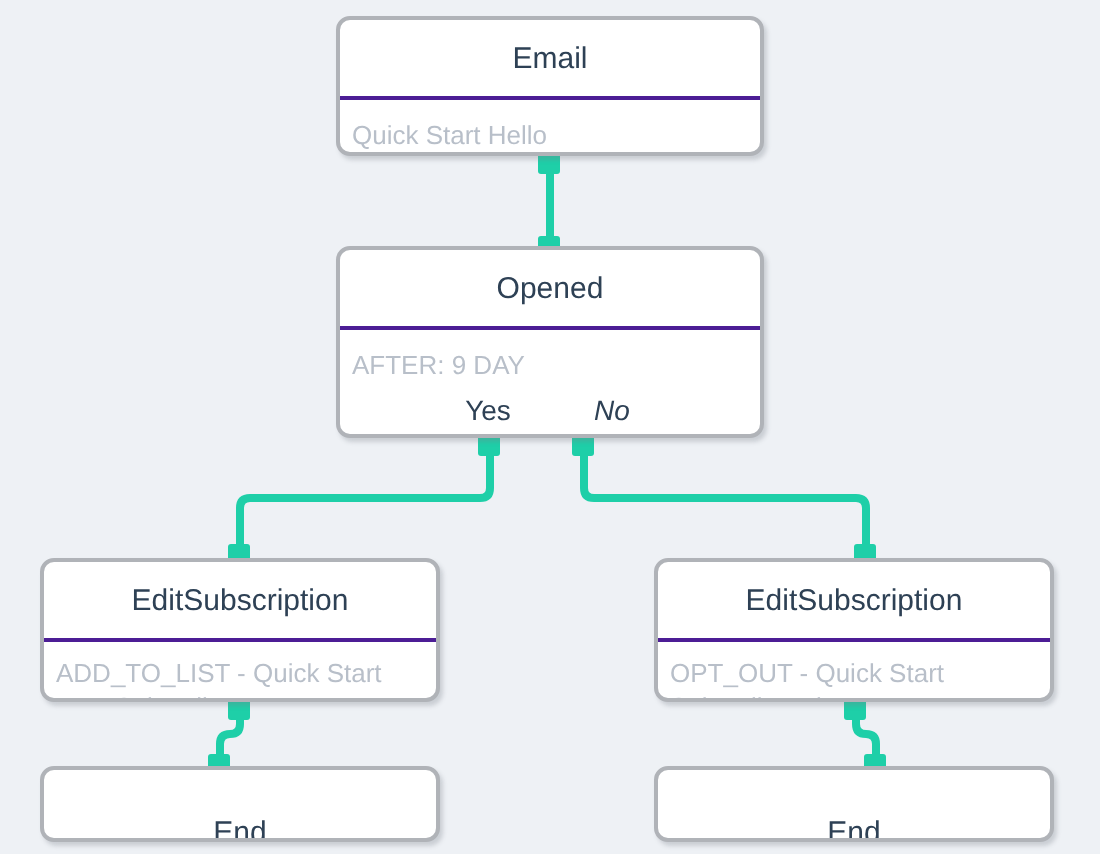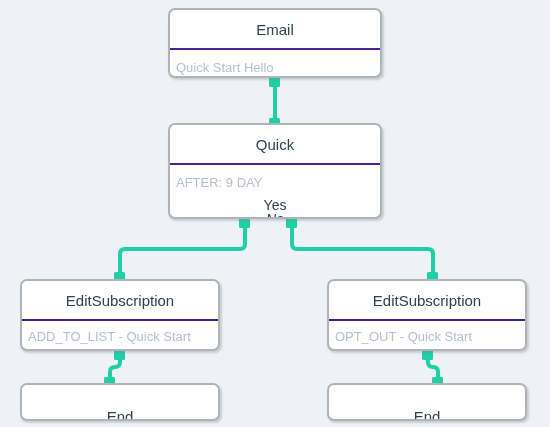--- a/index.html
+++ b/index.html
@@ -55,21 +55,20 @@
     padding-top: 7px;
   }
   .branch-row {
     display: flex;
     justify-content: center;
     align-items: center;
     color: #2e4155;
     font-size: 14px;
     line-height: 1;
     padding-top: 7px;
-    flex-direction: column;
   }
   .branch-label {
     text-align: center;
   }
   .branch-label.yes { width: 62px; }
   .branch-label.no  { width: 62px; font-style: italic; }
 
   
   #node-email        { left: 168px; top: 8px;   width: 214px; height: 70px; }
   #node-opened       { left: 168px; top: 123px; width: 214px; height: 96px; }
@@ -119,21 +118,21 @@
   <div class="port" style="left:422px; top:349px;"></div>
   <div class="port" style="left:104px; top:377px;"></div>
   <div class="port" style="left:432px; top:377px;"></div>
 
   <div class="node" id="node-email">
     <div class="node-title">Email</div>
     <div class="node-body">Quick Start Hello</div>
   </div>
 
   <div class="node" id="node-opened">
-    <div class="node-title">Quick</div>
+    <div class="node-title">Opened</div>
     <div class="node-body">AFTER: 9 DAY</div>
     <div class="branch-row">
       <span class="branch-label yes">Yes</span>
       <span class="branch-label no">No</span>
     </div>
   </div>
 
   <div class="node" id="node-edit-left">
     <div class="node-title">EditSubscription</div>
     <div class="node-body two-line">ADD_TO_LIST - Quick Start New Subscribers</div>

